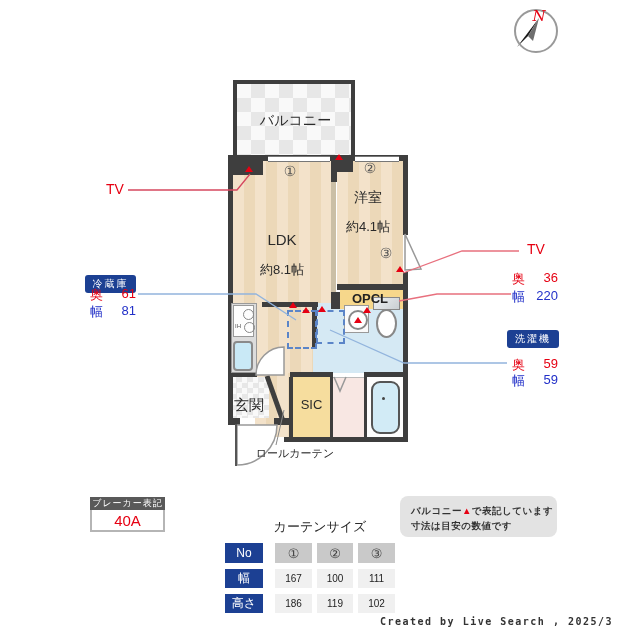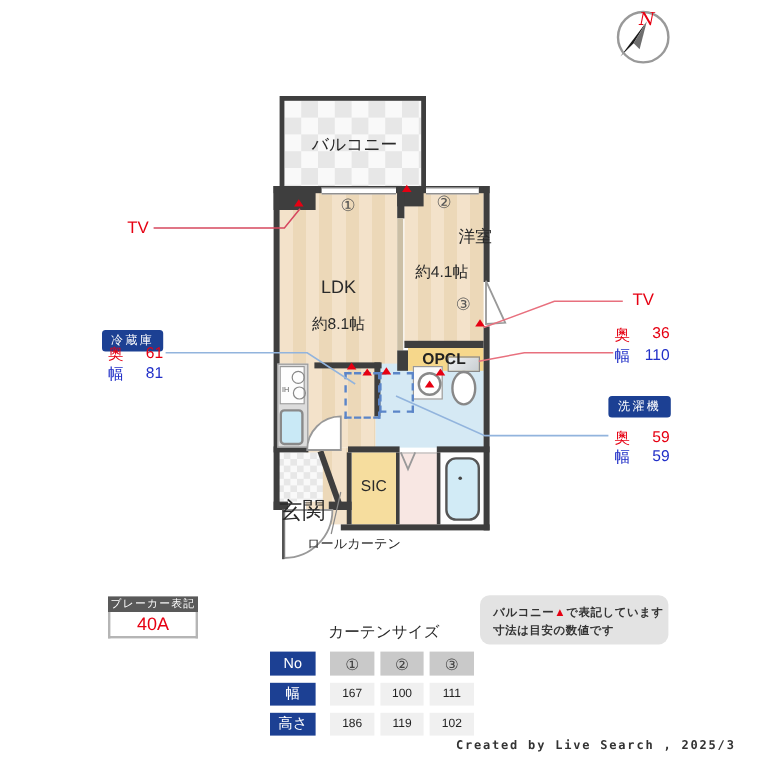--- a/index.html
+++ b/index.html
@@ -120,24 +120,24 @@
 
   <div class="abs" style="left:514px;top:9px;width:44px;height:44px;border:2px solid #999;border-radius:50%;box-sizing:border-box;"></div>
   <div class="lbl red" style="left:531px;top:7px;width:16px;font-size:15px;font-style:italic;font-family:'DejaVu Serif',serif;">N</div>
 
   <div class="lbl" style="left:248px;top:112px;width:95px;font-size:14px;">バルコニー</div>
   <div class="lbl" style="left:282px;top:163px;width:16px;font-size:14px;color:#555;">①</div>
   <div class="lbl" style="left:362px;top:160px;width:16px;font-size:14px;color:#555;">②</div>
   <div class="lbl" style="left:378px;top:245px;width:16px;font-size:14px;color:#555;">③</div>
   <div class="lbl" style="left:252px;top:231px;width:60px;font-size:15px;">LDK</div>
   <div class="lbl" style="left:252px;top:261px;width:60px;font-size:13px;">約8.1帖</div>
-  <div class="lbl" style="left:338px;top:189px;width:60px;font-size:14px;margin-left:28px;">洋室</div>
+  <div class="lbl" style="left:338px;top:189px;width:60px;font-size:14px;">洋室</div>
   <div class="lbl" style="left:338px;top:218px;width:60px;font-size:13px;">約4.1帖</div>
   <div class="lbl" style="left:341px;top:291px;width:58px;font-size:13px;font-weight:bold;color:#222;">OPCL</div>
-  <div class="lbl" style="left:233px;top:413px;width:32px;font-size:19px;">玄関</div>
+  <div class="lbl" style="left:233px;top:396px;width:32px;font-size:15px;">玄関</div>
   <div class="lbl" style="left:294px;top:397px;width:35px;font-size:13px;">SIC</div>
   <div class="lbl" style="left:252px;top:446px;width:86px;font-size:11px;">ロールカーテン</div>
 
   <div class="lbl red" style="left:100px;top:181px;width:30px;font-size:14px;">TV</div>
   <div class="badge" style="left:85px;top:259px;width:51px;height:18px;margin-top:16px;">冷蔵庫</div>
   <div class="dim" style="left:90px;top:286px;">
     <span class="red">奥</span>
     <span class="red">61</span>
   </div>
   <div class="dim" style="left:90px;top:303px;">
@@ -145,21 +145,21 @@
     <span class="blue">81</span>
   </div>
 
   <div class="lbl red" style="left:521px;top:241px;width:30px;font-size:14px;">TV</div>
   <div class="dim" style="left:512px;top:270px;">
     <span class="red">奥</span>
     <span class="red">36</span>
   </div>
   <div class="dim" style="left:512px;top:288px;">
     <span class="blue">幅</span>
-    <span class="blue">110</span>
+    <span class="blue">220</span>
   </div>
   <div class="badge" style="left:507px;top:330px;width:52px;height:18px;">洗濯機</div>
   <div class="dim" style="left:512px;top:356px;">
     <span class="red">奥</span>
     <span class="red">59</span>
   </div>
   <div class="dim" style="left:512px;top:372px;">
     <span class="blue">幅</span>
     <span class="blue">59</span>
   </div>

